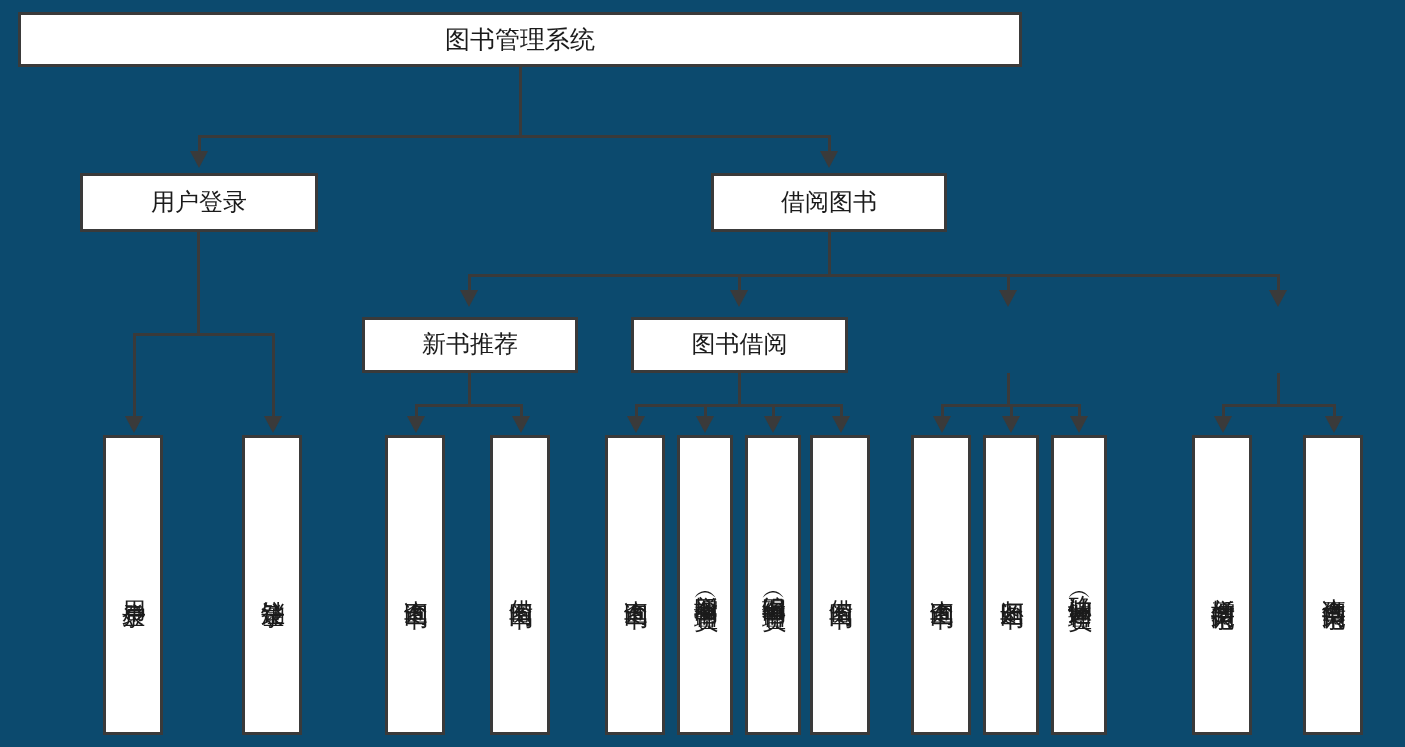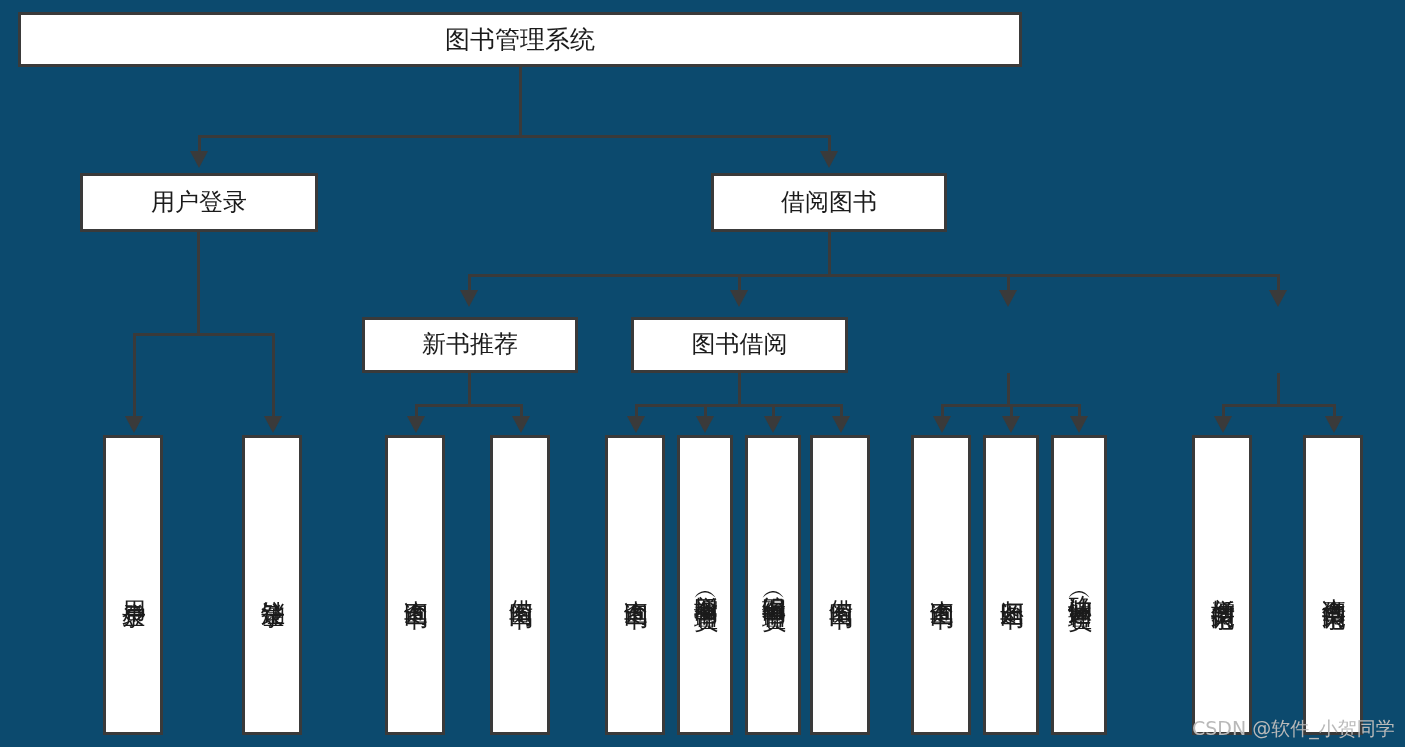--- a/index.html
+++ b/index.html
@@ -197,15 +197,14 @@
     <span class="lbl">确认归还（管理员）</span>
   </div>
 
   <div class="node leaf" style="left:1192px; top:435px; width:60px; height:300px;">
     <span class="lbl">新增借阅记录</span>
   </div>
   <div class="node leaf" style="left:1303px; top:435px; width:60px; height:300px;">
     <span class="lbl">查询借阅记录</span>
   </div>
 
-  <div class="watermark" style="left:1192px; top:716px;">CSDN @软件_小贺同学</div>
 
 </div>
 
 </body></html>

